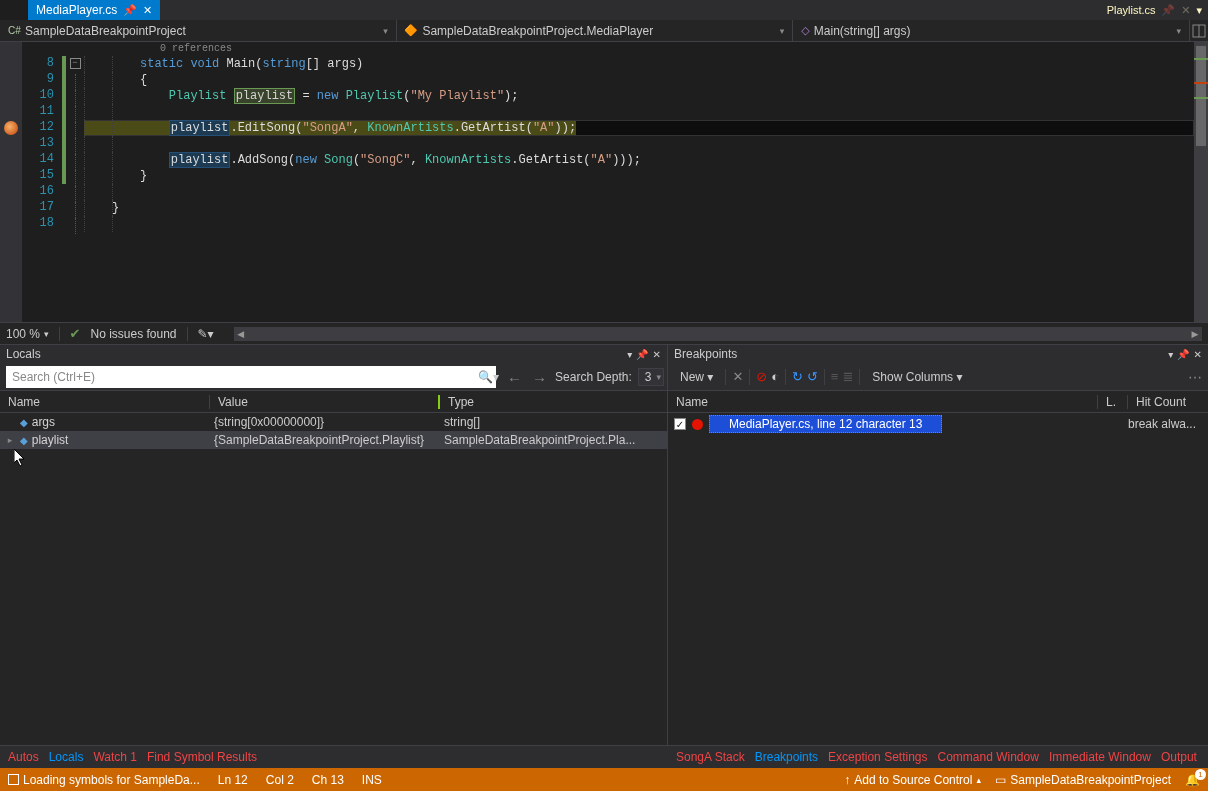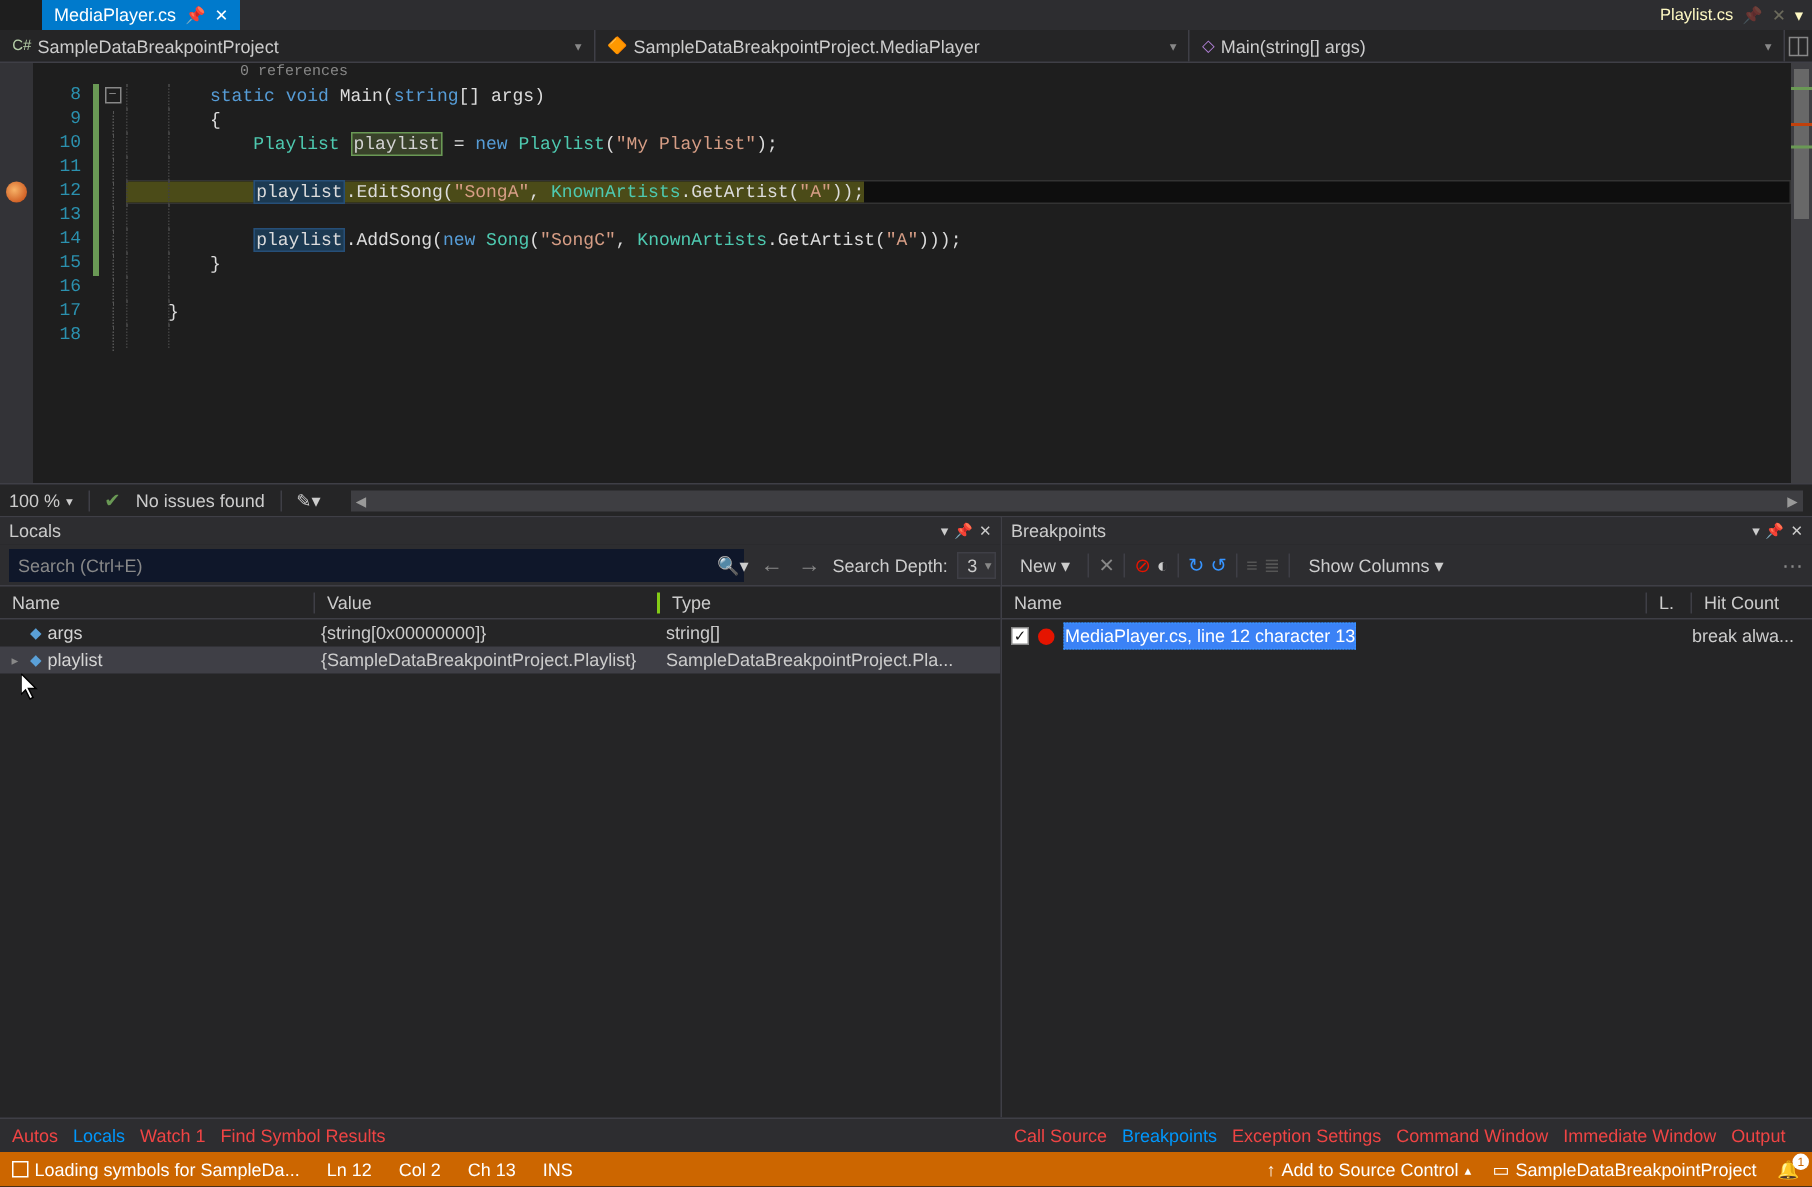--- a/index.html
+++ b/index.html
@@ -164,21 +164,21 @@
   .panel-title .spacer{flex:1;}
   .panel-title .ticon{ font-size:10px; margin-left:4px; color:#ccc;}
   .toolbar {
     height:28px; display:flex; align-items:center; gap:6px;
     padding:0 6px; border-bottom:1px solid #3f3f46;
     background:#2d2d30;
     position:relative;
   }
   .toolbar .search {
     flex:1; height:22px;
-    background:#0f172a;
+    background:#ffffff;
     color:#aaa; padding:0 6px;
     display:flex;align-items:center;
   }
   .toolbar .search-icon { color:#ccc; font-size:12px; margin-left:-24px;}
   .toolbar .arrow { color:#888; font-size:15px; padding:0 2px;}
   .toolbar .lbl { color:#ccc;}
   .table-head {
     display:flex; height:22px; align-items:center;
     border-bottom:1px solid #3f3f46;
   }
@@ -208,21 +208,21 @@
   .bp-head { display:flex;height:22px;align-items:center;border-bottom:1px solid #3f3f46;}
   .bp-th{ padding:0 8px;color:#ccc;}
   .bp-th.n{flex:1;border-right:1px solid #3f3f46;}
   .bp-th.l{flex:0 0 30px;border-right:1px solid #3f3f46;}
   .bp-th.h{flex:0 0 80px;}
   .bp-row {display:flex;align-items:center;height:22px;padding-left:6px;}
   .bp-row .cb{width:12px;height:12px;border:1px solid #888;background:#fff;
     display:inline-flex;align-items:center;justify-content:center;color:#111;font-size:10px;}
   .bp-dot{ width:11px;height:11px;border-radius:50%;background:#e51400;margin:0 6px;}
   .bp-text{
-    background:#3b82f6;border:1px dotted #3794ff;padding:1px 0;color:#fff;
+    background:#1d4ed8;border:1px dotted #3794ff;padding:1px 19px;color:#fff;
   }
   .bp-hit{margin-left:auto; padding-right:8px;color:#ccc; width:80px; overflow:hidden;text-overflow:ellipsis;white-space:nowrap;}
   
   .panel-tabs {
     height:23px;background:#2d2d30;border-top:1px solid #3f3f46;
     display:flex;align-items:center;gap:10px;padding:0 8px;
   }
   .ptab{color:#ef4444;}
   .ptab.active{color:#0097fb;}
   
@@ -500,21 +500,21 @@
 </div>
 
 <div style="display:flex">
   <div class="panel-tabs" style="flex:0 0 668px" id="tabs-left">
       <span class="ptab">Autos</span>
       <span class="ptab active">Locals</span>
       <span class="ptab">Watch 1</span>
       <span class="ptab">Find Symbol Results</span>
     </div>
   <div class="panel-tabs" style="flex:1" id="tabs-right">
-      <span class="ptab">Call Source</span>
+      <span class="ptab">SongA Stack</span>
       <span class="ptab active">Breakpoints</span>
       <span class="ptab">Exception Settings</span>
       <span class="ptab">Command Window</span>
       <span class="ptab">Immediate Window</span>
       <span class="ptab">Output</span>
     </div>
 </div>
 
 <div class="statusbar">
   <div class="left">

